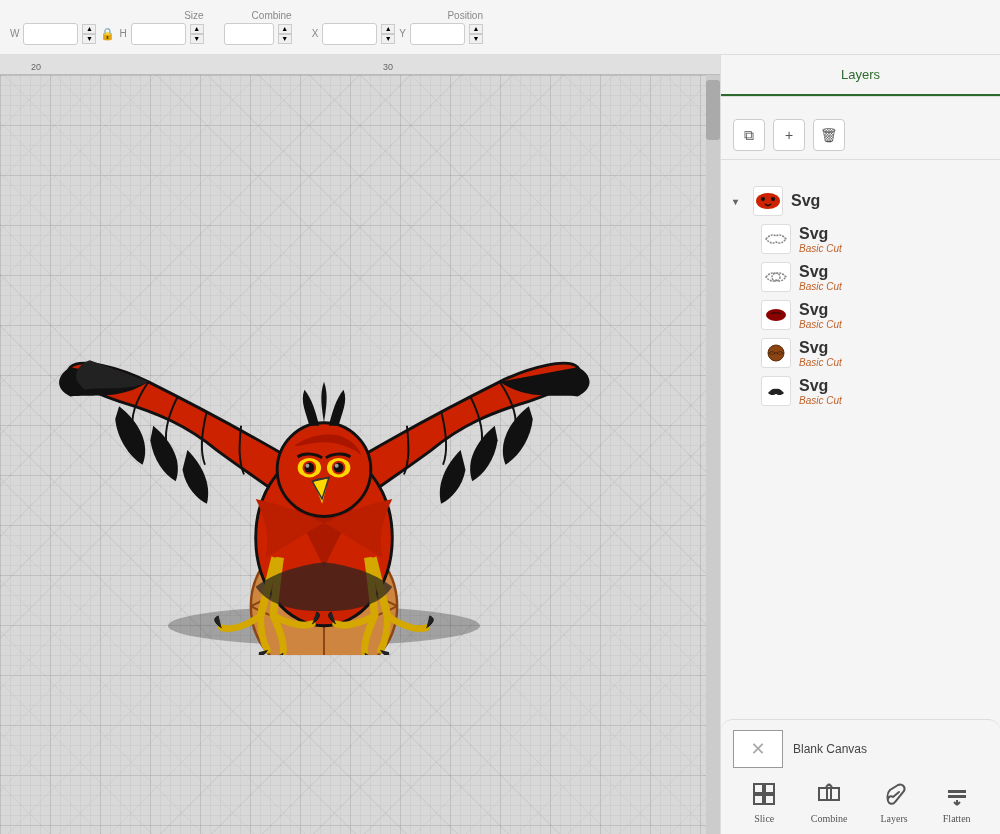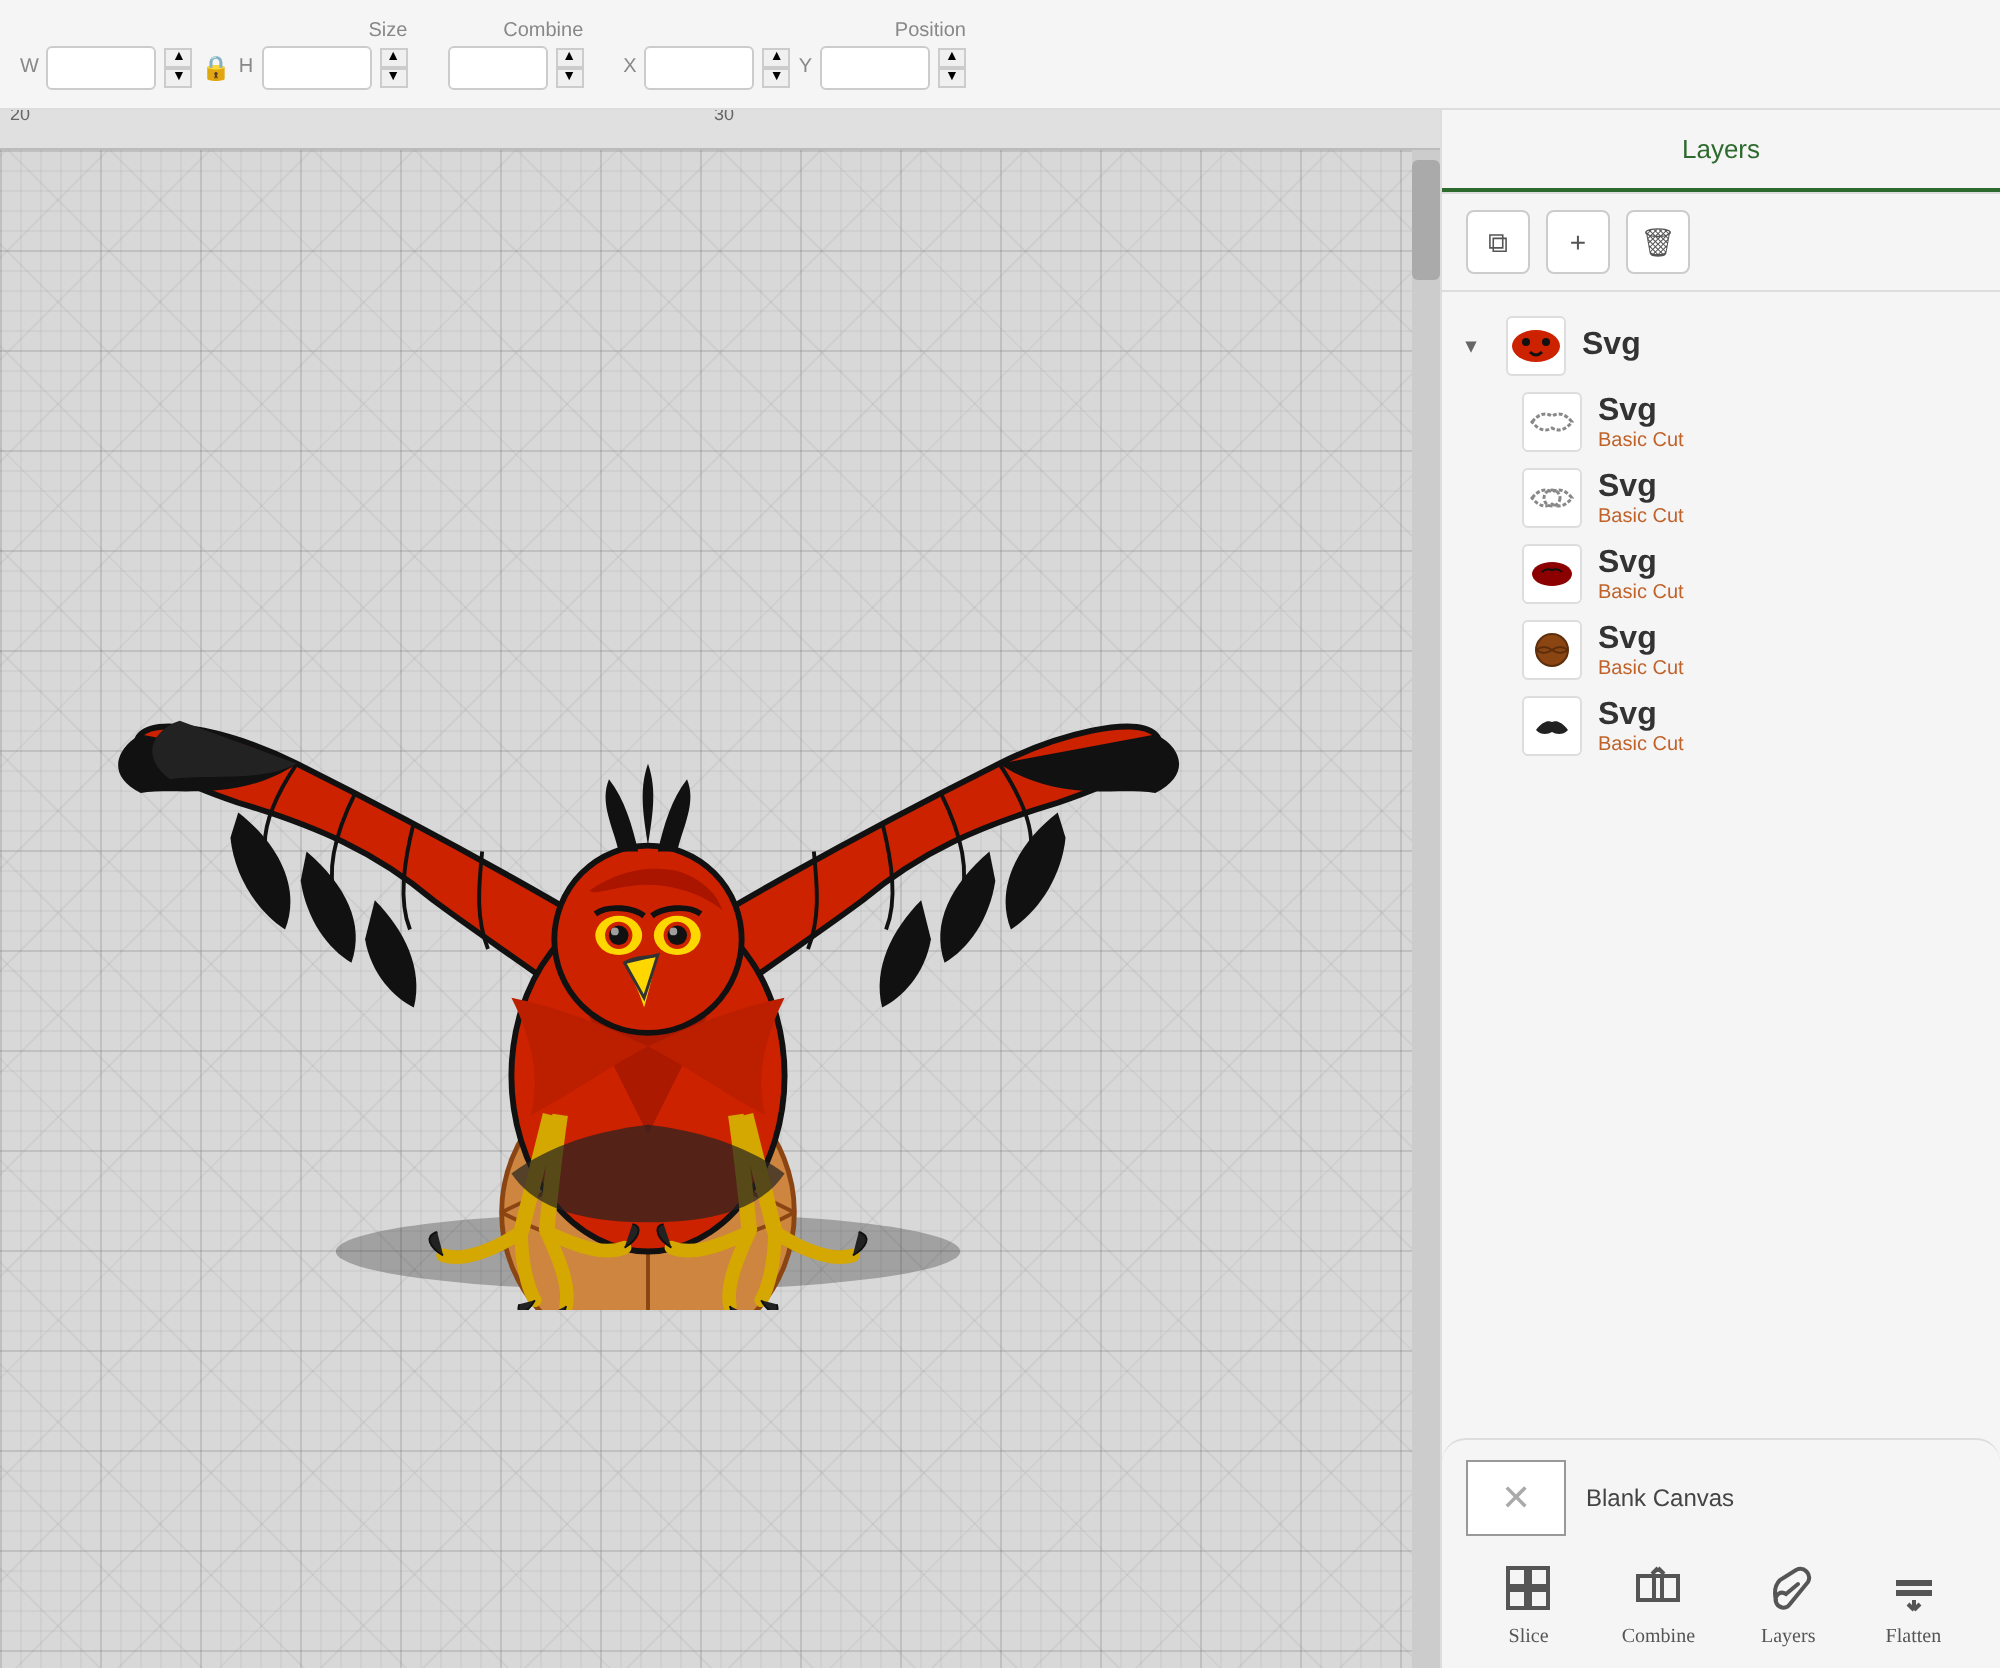--- a/index.html
+++ b/index.html
@@ -87,21 +87,22 @@
       background: #e0e0e0;
       border-bottom: 1px solid #bbb;
       display: flex;
       align-items: flex-end;
       font-size: 9px;
       color: #666;
       z-index: 10;
     }
     .ruler-mark {
       position: absolute;
-      bottom: 12px;
+      bottom: 2px;
+      margin-left: 26px;
     }
 
     .canvas-grid {
       position: absolute;
       top: 20px;
       left: 0;
       right: 0;
       bottom: 0;
       background-color: #d8d8d8;
       background-image:
@@ -160,20 +161,21 @@
       height: 400px;
     }
 
     
     .right-panel {
       width: 280px;
       background: #f5f5f5;
       border-left: 1px solid #ddd;
       display: flex;
       flex-direction: column;
+      gap: 14px;
     }
 
     
     .panel-tabs {
       display: flex;
       border-bottom: 1px solid #ddd;
       background: #f5f5f5;
       height: 42px;
     }
     .panel-tab {
@@ -259,20 +261,21 @@
       flex-direction: column;
     }
     .layer-name {
       font-size: 16px;
       font-weight: 700;
       color: #333;
     }
     .layer-type {
       font-size: 10px;
       color: #c0622a;
+      font-style: italic;
     }
 
     
     .panel-bottom {
       border-top: 1px solid #ddd;
       padding: 10px 12px;
       border-radius: 12px;
     }
     .blank-canvas-row {
       display: flex;

